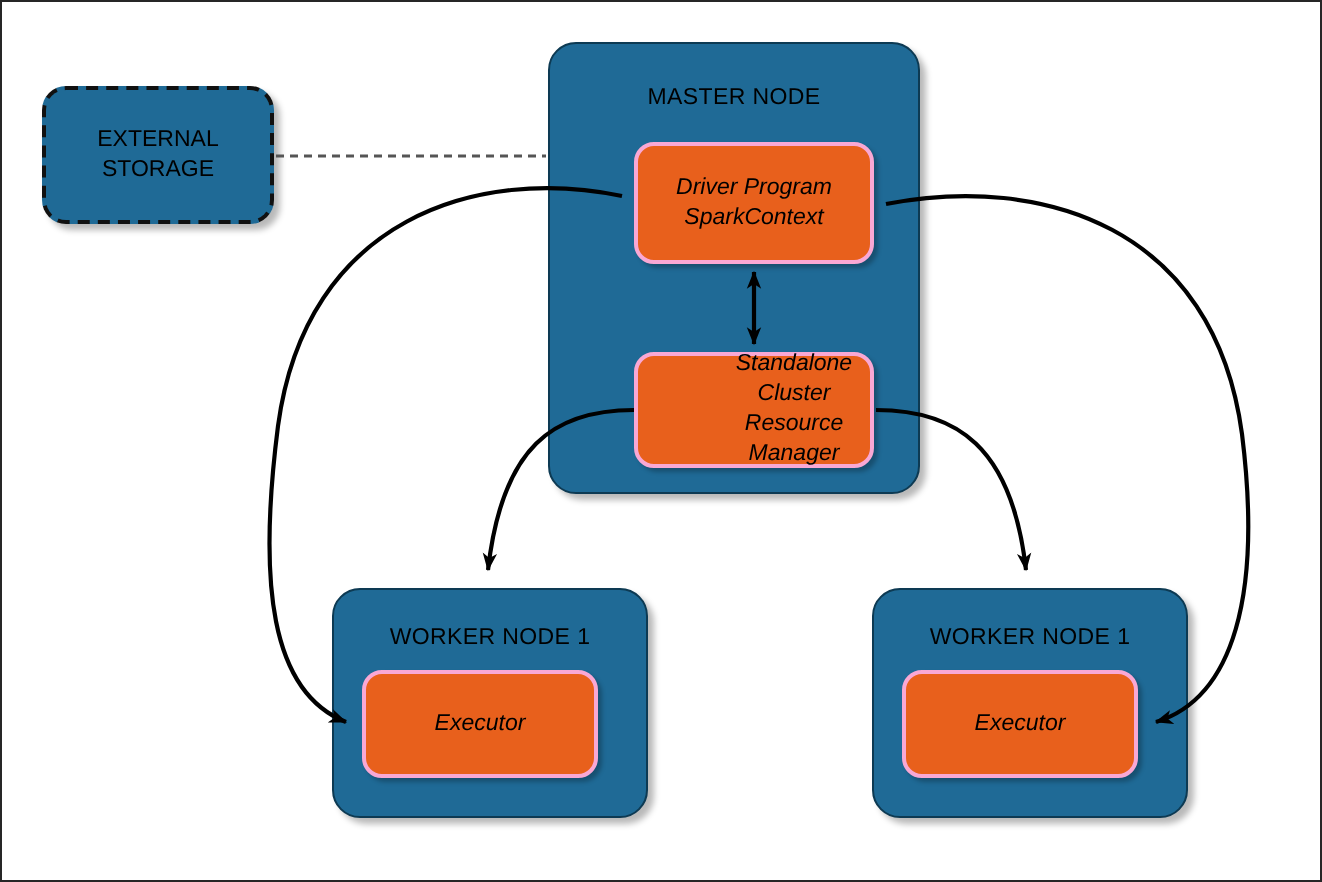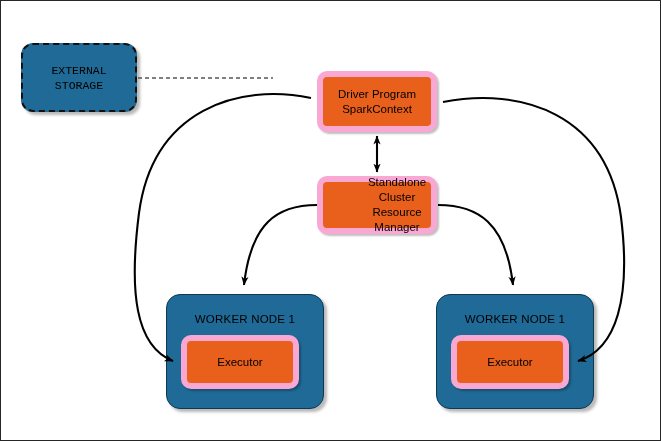--- a/index.html
+++ b/index.html
@@ -41,45 +41,45 @@
     color: #000000;
     font-size: 11.5px;
     line-height: 14px;
     letter-spacing: 0.2px;
     white-space: pre-line;
   }
   .inner {
     position: absolute;
     box-sizing: border-box;
     background: #E8601C;
-    border: 6px solid #f9a8d4;
+    border: 2px solid #f9a8d4;
     border-radius: 10px;
     box-shadow: 2px 2px 2px rgba(0,0,0,0.25);
     display: flex;
     align-items: center;
     justify-content: center;
     text-align: center;
     color: #000000;
     font-size: 11.5px;
     line-height: 15px;
     white-space: pre-line;
     z-index: 4;
+    font-style: italic;
   }
   .storage-label {
     position: absolute;
     left: 0;
     right: 0;
     top: 50%;
     transform: translateY(-50%);
     text-align: center;
     color: #000000;
     font-size: 11.5px;
     line-height: 15px;
     white-space: pre-line;
-    font-family: Liberation Mono, monospace;
   }
   #edges {
     position: absolute;
     left: 0;
     top: 0;
     width: 661px;
     height: 441px;
     z-index: 5;
     pointer-events: none;
   }
@@ -98,20 +98,23 @@
 </head>
 <body>
 
 <div id="canvas">
 
   <div class="node dashed" style="left:20px; top:42px; width:116px; height:69px;">
     <div class="storage-label">EXTERNAL
 STORAGE</div>
   </div>
 
+  <div class="node" style="left:273px; top:20px; width:186px; height:226px;">
+    <div class="node-title" style="top:20px;">MASTER NODE</div>
+  </div>
 
   <div class="inner" style="left:316px; top:70px; width:120px; height:61px;">Driver Program
 SparkContext</div>
 
   <div class="inner" style="left:316px; top:175px; width:120px; height:58px;padding-left:40px;">Standalone Cluster
 Resource Manager</div>
 
   <div class="node" style="left:165px; top:293px; width:158px; height:115px;">
     <div class="node-title" style="top:17px;">WORKER NODE 1</div>
   </div>

